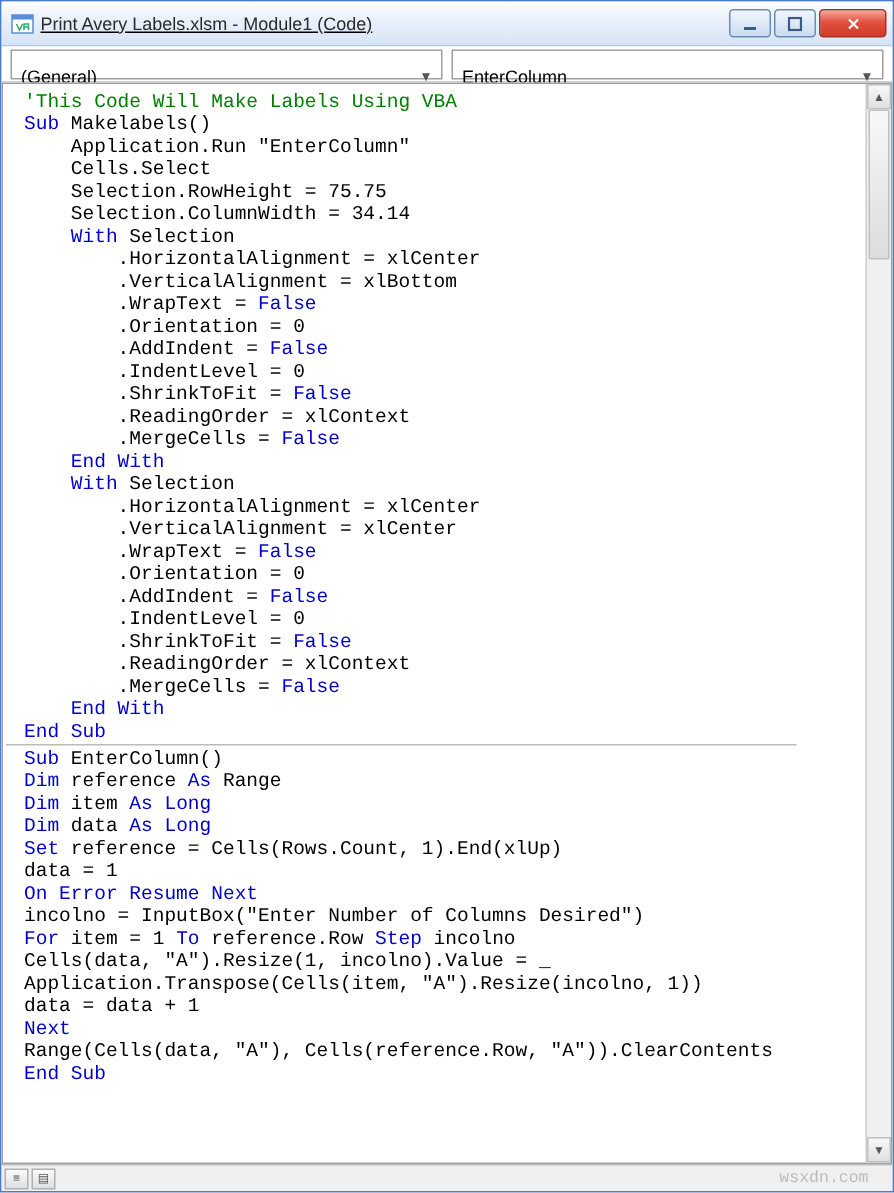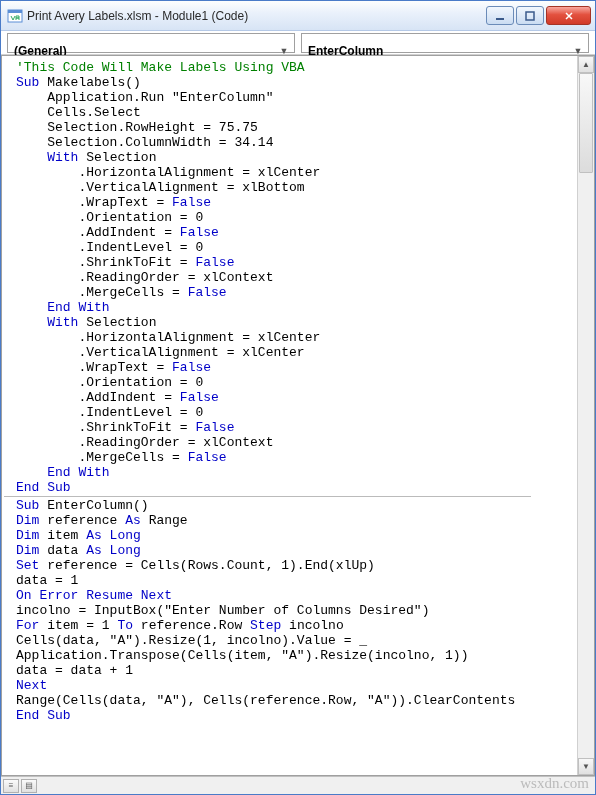--- a/index.html
+++ b/index.html
@@ -13,20 +13,21 @@
       border: 1px solid #4a7bc8;
       position: relative;
     }
     .titlebar {
       height: 30px;
       background: linear-gradient(to bottom, #fdfefe 0%, #eaf1fb 40%, #d7e4f5 100%);
       border-bottom: 1px solid #b5c9e7;
       display: flex;
       align-items: center;
       padding: 0 4px 0 6px;
+      text-decoration: underline;
     }
     .titlebar-icon {
       width: 16px;
       height: 16px;
       margin-right: 4px;
       display: inline-flex;
       align-items: center;
       justify-content: center;
     }
     .titlebar-title {
@@ -67,21 +68,20 @@
       height: 20px;
       border: 1px solid #a0a0a0;
       background: #fff;
       display: flex;
       align-items: center;
       justify-content: space-between;
       padding: 16px 2px 0 6px;
       font-size: 12px;
       font-family: "Segoe UI", Tahoma, sans-serif;
       color: #000;
-      font-weight: bold;
     }
     .dropdown .dd-arrow {
       width: 16px;
       height: 16px;
       display: flex;
       align-items: center;
       justify-content: center;
       color: #555;
       font-size: 9px;
     }
@@ -135,24 +135,24 @@
     }
     .hr-divider {
       border-top: 1px solid #bbb;
       margin: 1px 0 1px -12px;
       width: calc(100% + 8px);
     }
     .kw { color: #0000c8; }
     .cm { color: #008000; }
     .watermark {
       position:absolute;
-      right: 6px; bottom: 2px;
-      font-size: 15px;
+      right: 16px; bottom: 2px;
+      font-size: 11px;
       color: #bbb;
-      font-family: Liberation Serif, serif;
+      font-family: Liberation Mono, monospace;
     }
   </style>
 </head>
 <body>
 
 <div class="titlebar">
   <span class="titlebar-icon">
     <svg width="16" height="16" viewBox="0 0 16 16">
       <rect x="1" y="2" width="14" height="12" fill="#fff" stroke="#5a8ed6"></rect>
       <rect x="1" y="2" width="14" height="3" fill="#5a8ed6"></rect>

